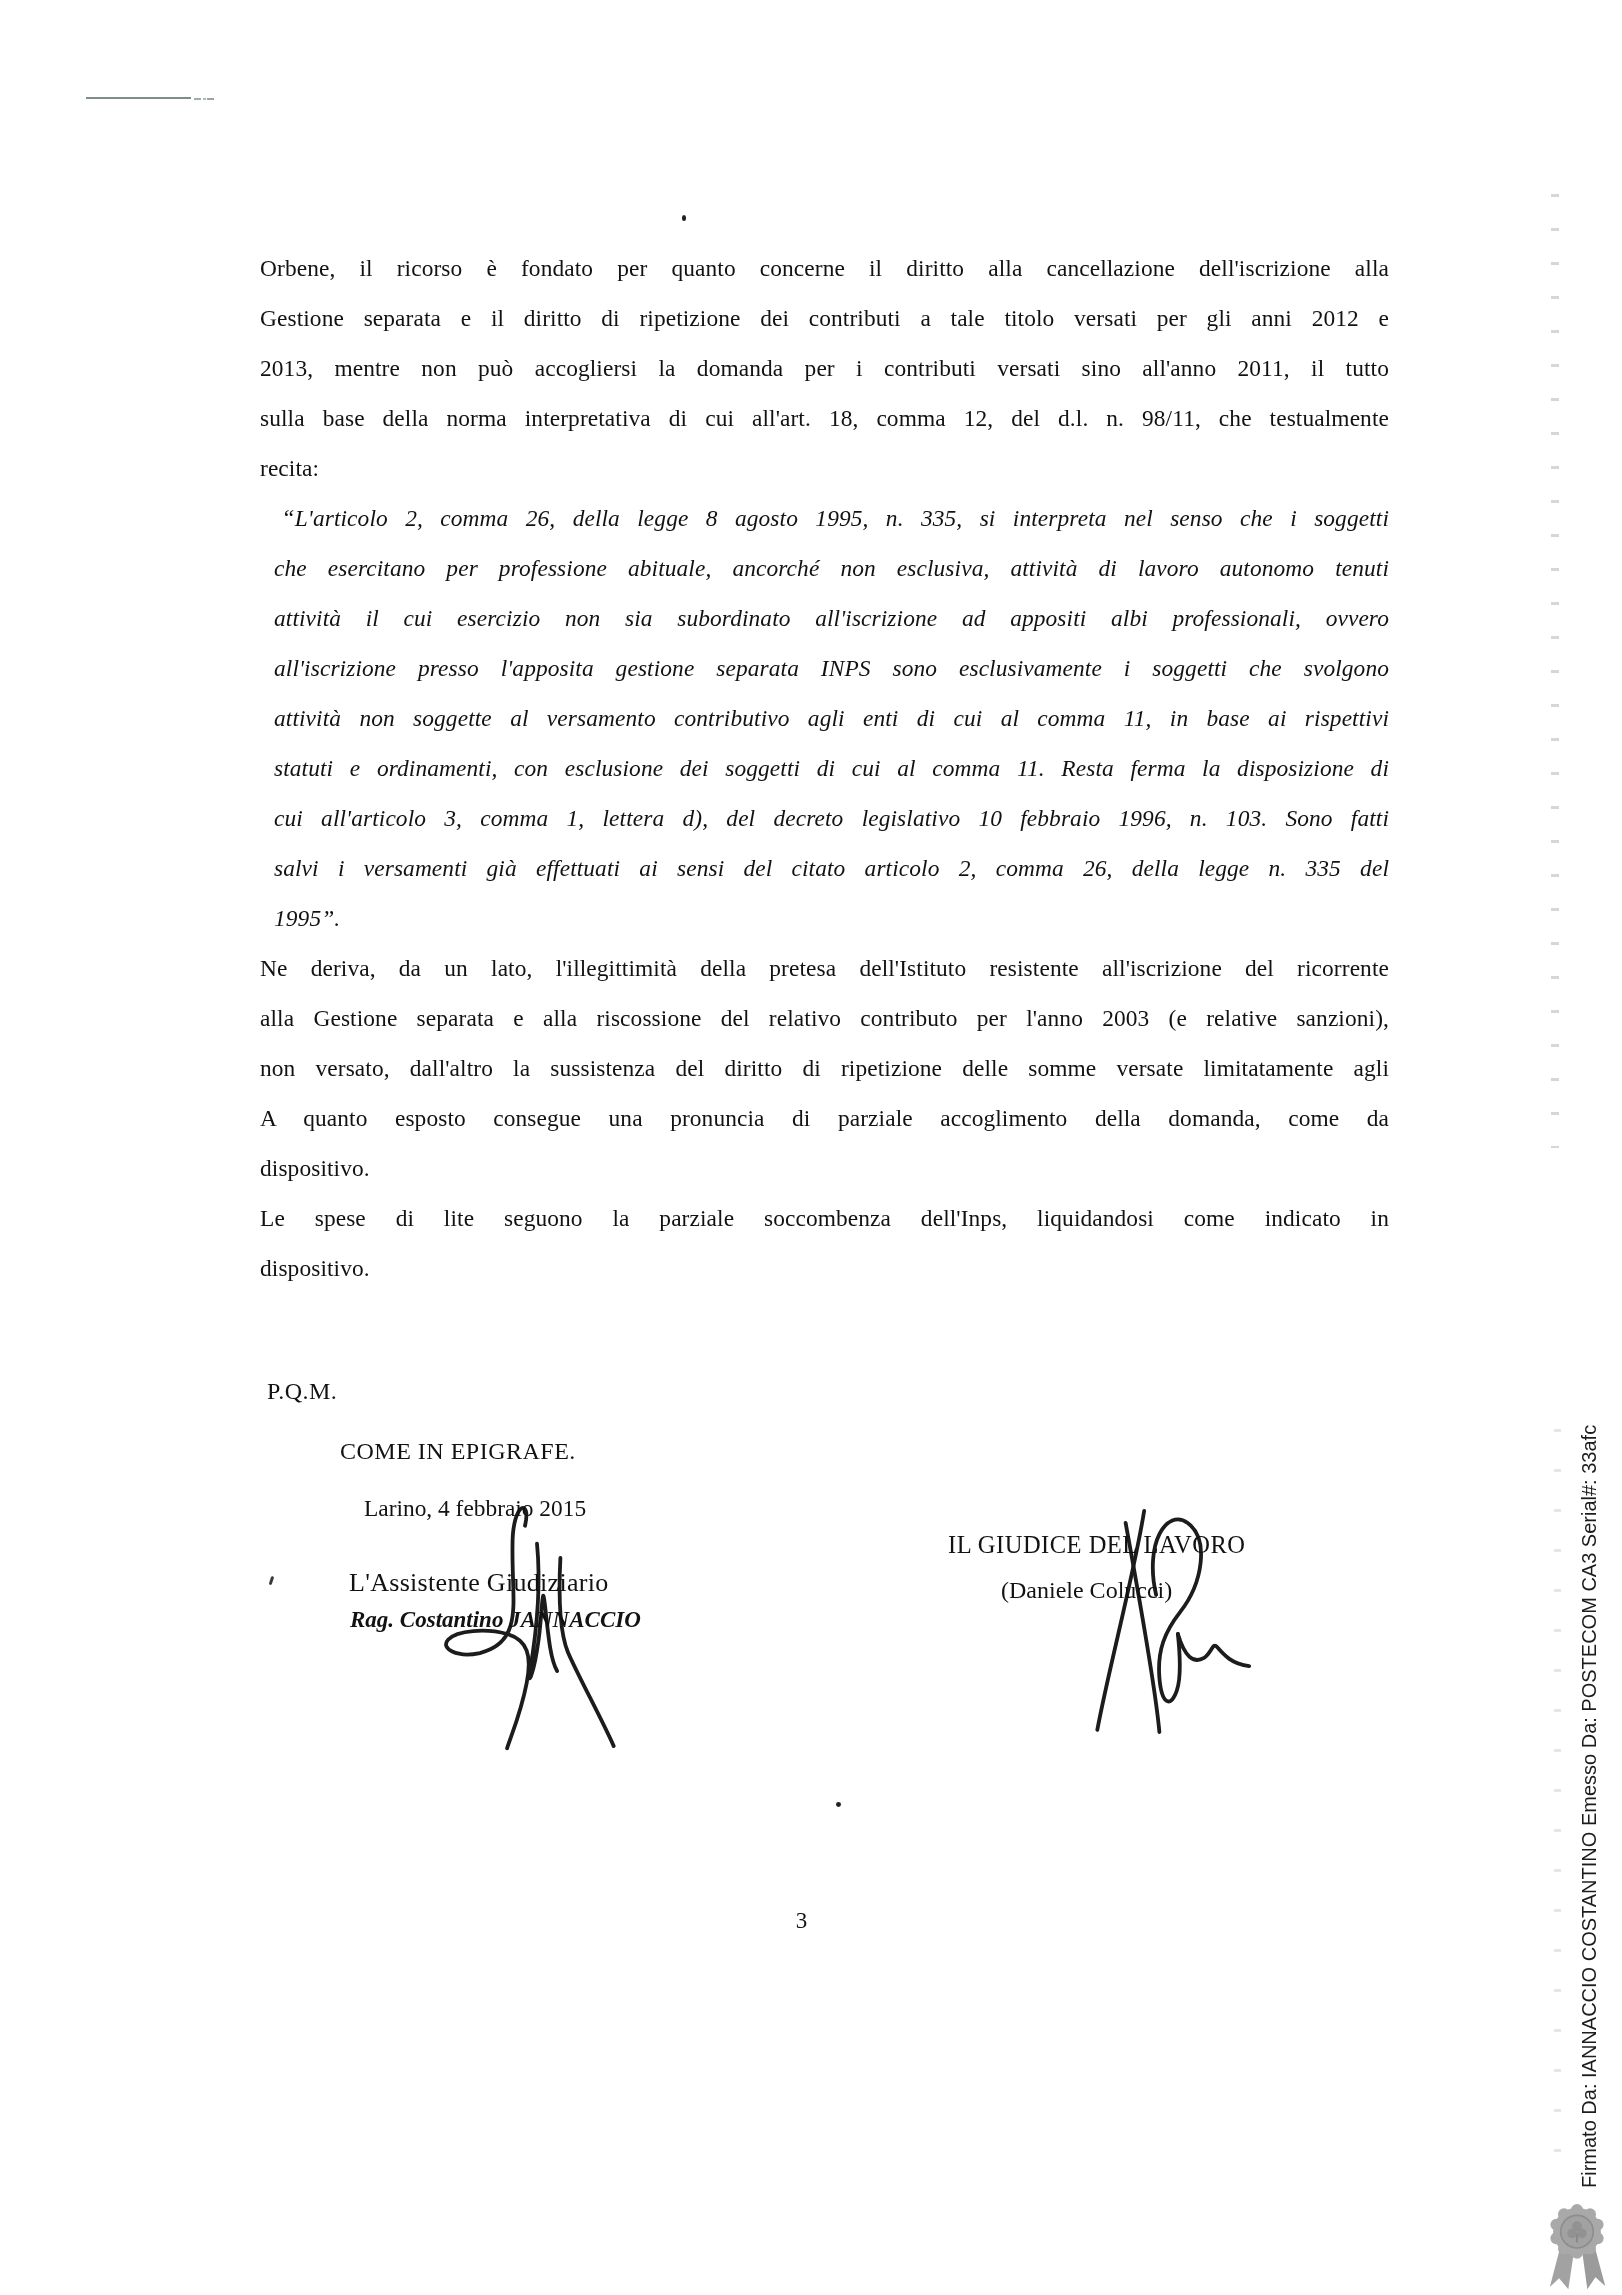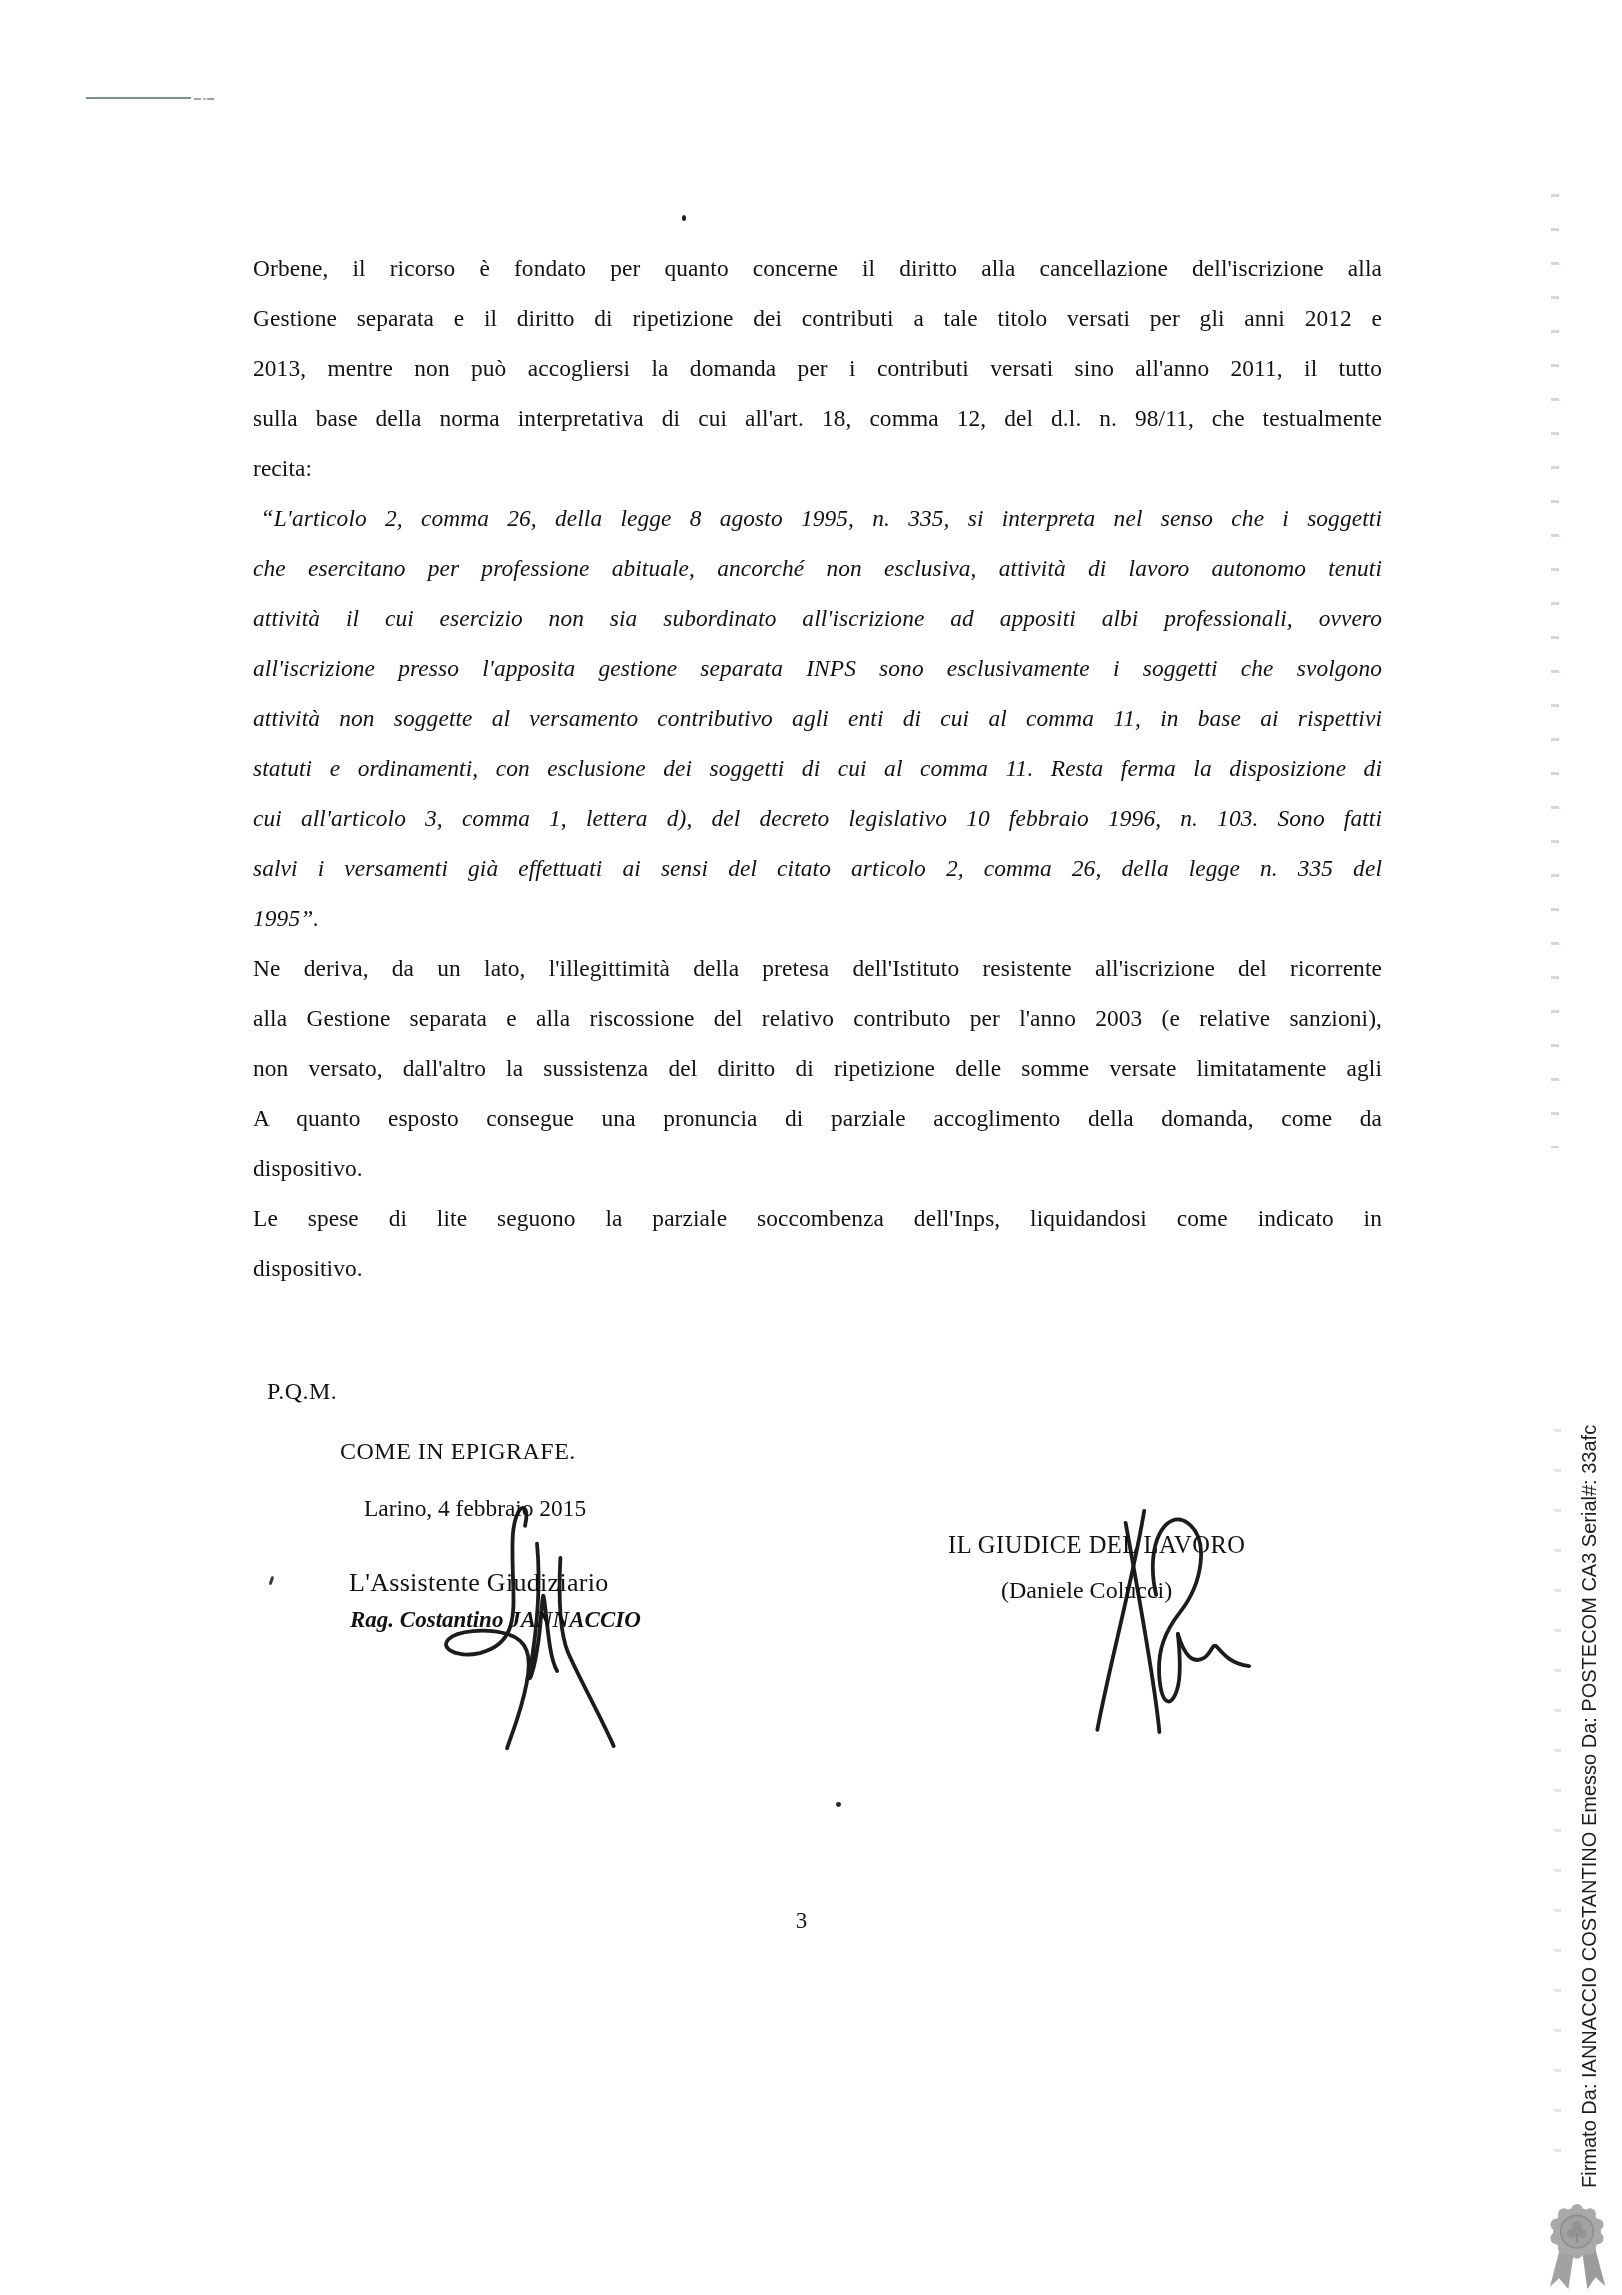--- a/index.html
+++ b/index.html
@@ -5,30 +5,30 @@
   html,body { margin:0; padding:0; background:#e8e8e8; }
   .page {
     position:relative;
     width:1622px; height:2295px;
     background:#ffffff;
     font-family:"Liberation Serif", serif;
     color:#121212;
     overflow:hidden;
   }
   .textblock {
-    position:absolute; left:253px; top:243px; width:1129px;
+    position:absolute; left:260px; top:243px; width:1129px;
   }
   .line {
     height:50px; line-height:50px;
     font-size:23.4px;
     white-space:normal;
     letter-spacing:0.1px;
   }
   .j { text-align:justify; text-align-last:justify; }
-  .it { font-style:italic; }
+  .it { font-style:italic;margin-left:14px; }
   .q1 { padding-left:7.6px; }
   .pqm {
     position:absolute; left:267px; top:1378px; width:1129px;
     text-align:left; font-size:24px; letter-spacing:0.5px;
   }
   .epigrafe {
     position:absolute; left:340px; top:1438px;
     font-size:24px; letter-spacing:0.5px;
   }
   .dateline {

